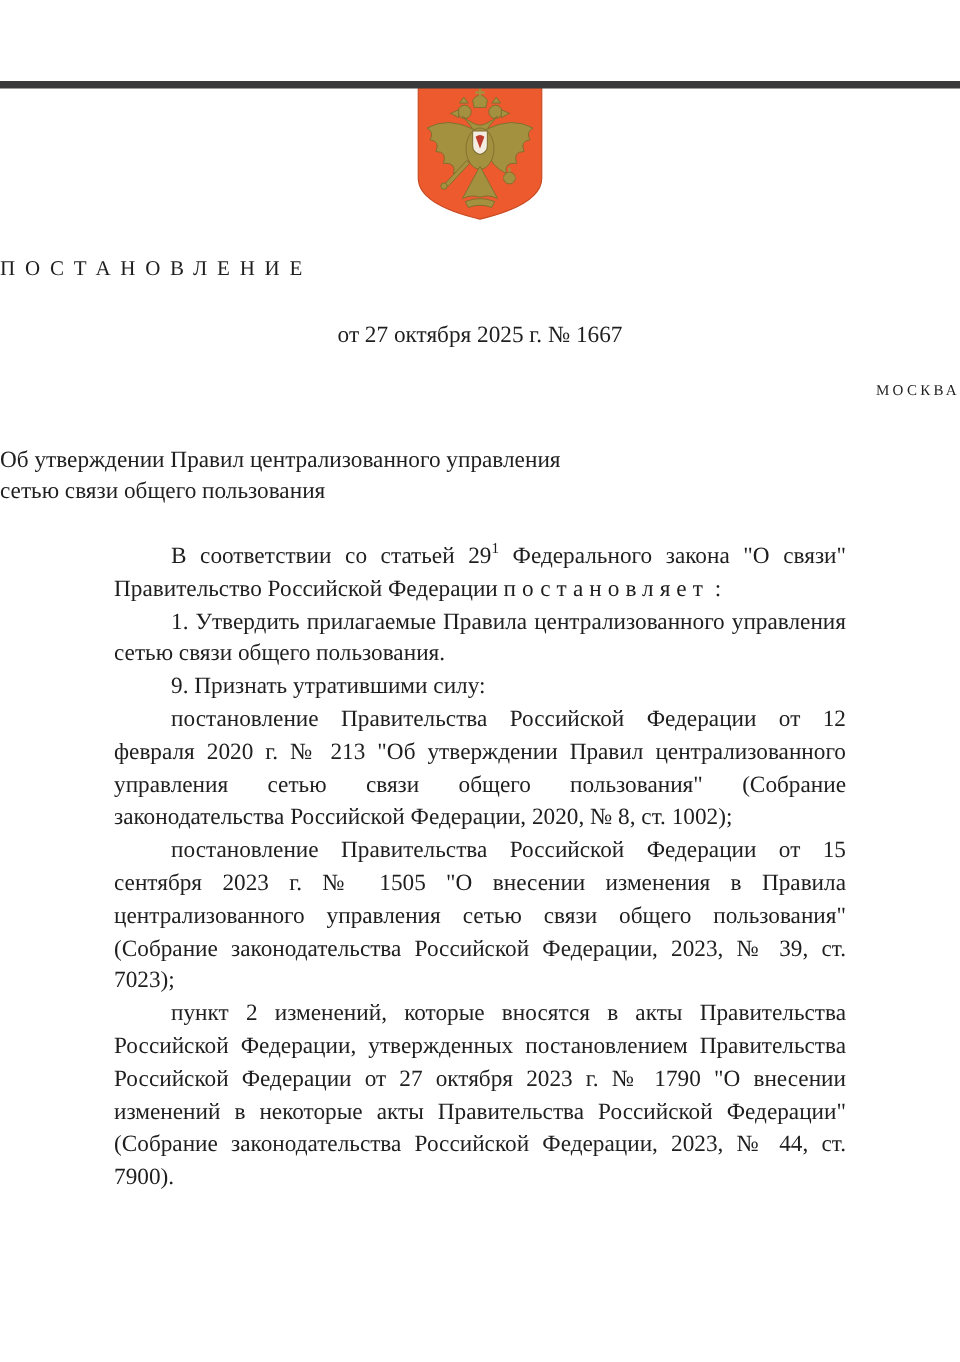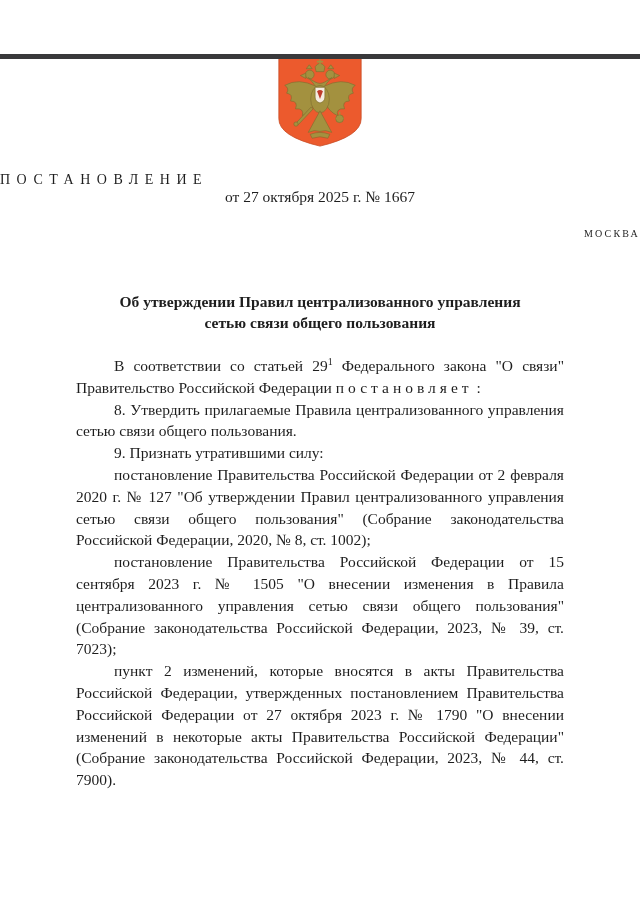--- a/index.html
+++ b/index.html
@@ -34,34 +34,33 @@
     word-spacing: 10px;
     white-space: nowrap;
   }
   .doc-type {
     margin-top: 20px;
     text-align: left;
     font-size: 14px;
     letter-spacing: 6.5px;
   }
   .date-line {
-    margin-top: 0;
+    margin-top: 27px;
     text-align: center;
     font-size: 15.5px;
   }
   .city {
     margin-top: 22px;
     text-align: right;
     font-size: 10px;
     letter-spacing: 2.2px;
   }
   .doc-title {
-    margin-top: 52px;
-    text-align: center;
-    font-weight: bold;
+    margin-top: 30px;
+    font-weight: normal;
     font-size: 15.5px;
     line-height: 21px;
   }
   .doc-body {
     width: 488px;
     margin: 22px auto 0 auto;
     font-size: 15.5px;
     line-height: 21.8px;
     text-align: justify;
   }
@@ -134,20 +133,20 @@
 
   <div class="city">МОСКВА</div>
 
   <div class="doc-title">
     <div>Об утверждении Правил централизованного управления</div>
     <div>сетью связи общего пользования</div>
   </div>
 
   <div class="doc-body">
     <p><span>В соответствии со статьей 29</span><sup class="fnote">1</sup><span> Федерального закона "О связи" Правительство Российской Федерации </span><span class="decree-word">постановляет</span><span> :</span></p>
-    <p>8. Утвердить прилагаемые Правила централизованного управления сетью связи общего пользования.</p>
+    <p>1. Утвердить прилагаемые Правила централизованного управления сетью связи общего пользования.</p>
     <p>9. Признать утратившими силу:</p>
-    <p>постановление Правительства Российской Федерации от 2 февраля 2020 г. № 127 "Об утверждении Правил централизованного управления сетью связи общего пользования" (Собрание законодательства Российской Федерации, 2020, № 8, ст. 1002);</p>
+    <p>постановление Правительства Российской Федерации от 12 февраля 2020 г. № 213 "Об утверждении Правил централизованного управления сетью связи общего пользования" (Собрание законодательства Российской Федерации, 2020, № 8, ст. 1002);</p>
     <p>постановление Правительства Российской Федерации от 15 сентября 2023 г. № 1505 "О внесении изменения в Правила централизованного управления сетью связи общего пользования" (Собрание законодательства Российской Федерации, 2023, № 39, ст. 7023);</p>
     <p>пункт 2 изменений, которые вносятся в акты Правительства Российской Федерации, утвержденных постановлением Правительства Российской Федерации от 27 октября 2023 г. № 1790 "О внесении изменений в некоторые акты Правительства Российской Федерации" (Собрание законодательства Российской Федерации, 2023, № 44, ст. 7900).</p>
   </div>
 
 </div>
 
 </body></html>

